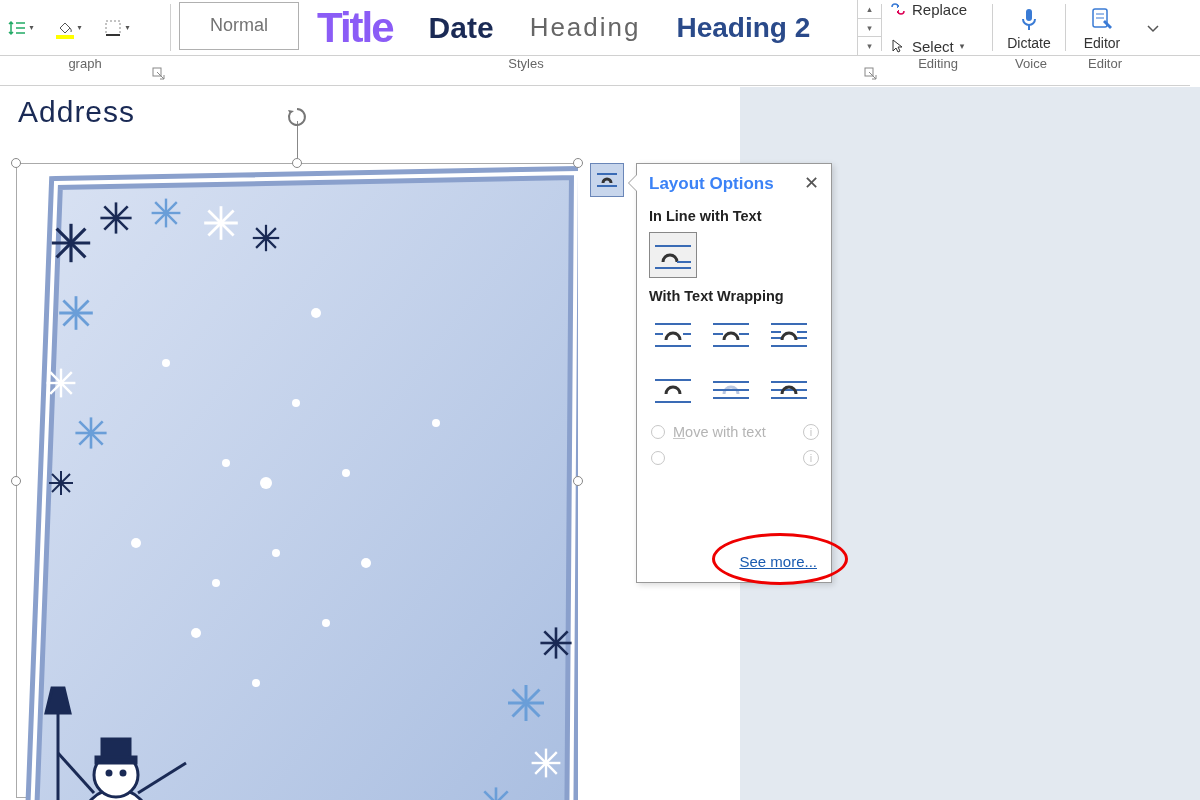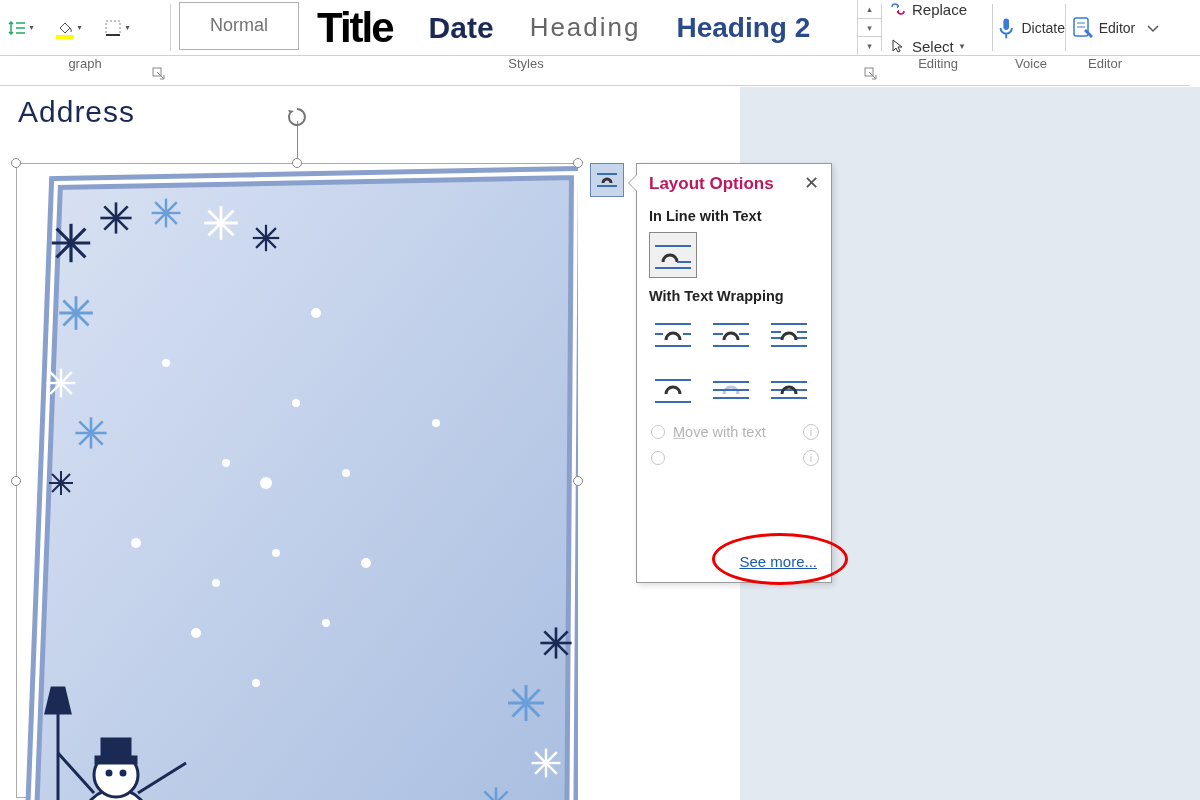--- a/index.html
+++ b/index.html
@@ -53,21 +53,21 @@
     display:flex; align-items:center; justify-content:center;
     padding: 0 18px;
     font-family: "Segoe UI", sans-serif;
   }
   .style-normal {
     border:1px solid #b0b0b0;
     color:#737373; font-size:18px;
     width:120px;
     margin-top:-4px;
   }
-  .style-title { font-family: "Arial Black", sans-serif; font-size:42px; color:#000000; font-weight:900; letter-spacing:-2px;}
+  .style-title { font-family: "Arial Black", sans-serif; font-size:42px; color:#8b5cf6; font-weight:900; letter-spacing:-2px;}
   .style-date  { font-size:30px; color:#1a2a55; font-weight:700;}
   .style-heading{ font-size:26px; color:#666; letter-spacing:2px;}
   .style-heading2{ font-size:28px; color:#2a4a8a; font-weight:600;}
   .gallery-scroll {
     position:absolute; right:0; top:0; bottom:0; width:24px;
     display:flex; flex-direction:column;
     border-left:1px solid #d0d0d0;
   }
   .gallery-scroll div{
     flex:1; display:flex; align-items:center; justify-content:center;
@@ -77,21 +77,21 @@
   .vdiv { width:1px; background:#d0d0d0; margin:4px 0;}
   
   .editing-group{
     width:110px; display:flex; flex-direction:column; justify-content:center; gap:20px; padding-left:8px;
     font-size:15px; color:#333;
   }
   .editing-group .row{display:flex;align-items:center;gap:6px;}
   .editing-group svg{width:16px;height:16px;}
   
   .big-btn{
-    width:72px; display:flex; flex-direction:row; align-items:center; justify-content:center; gap:2px;
+    width:72px; display:flex; flex-direction:column; align-items:center; justify-content:center; gap:2px;
     font-size:14px; color:#333;
   }
   .big-btn svg{width:28px;height:28px;}
   .collapse-btn{
     width:30px; display:flex; align-items:center; justify-content:center;
   }
   
   .group-labels{
     position:absolute; top:56px; left:0; right:10px; height:30px;
     display:flex; font-size:13px; color:#666;
@@ -150,21 +150,21 @@
     font-size:14.5px; color:#222;
   }
   .layout-pop .pointer{
     position:absolute; left:-9px; top:10px; width:0;height:0;
     border-top:9px solid transparent;border-bottom:9px solid transparent;border-right:9px solid #999;
   }
   .layout-pop .pointer::after{
     content:""; position:absolute; left:1px; top:-8px;
     border-top:8px solid transparent;border-bottom:8px solid transparent;border-right:8px solid #fff;
   }
-  .lp-title{font-size:17px; color:#be185d; font-weight:600; margin-bottom:14px;}
+  .lp-title{font-size:17px; color:#3b82f6; font-weight:600; margin-bottom:14px;}
   .lp-close{position:absolute; right:8px; top:8px; font-size:18px; color:#555; line-height:1; padding:2px 4px;}
   .lp-sub{font-weight:700; margin:8px 0 8px;}
   .wrap-row{display:flex; gap:10px; margin-bottom:10px;}
   .wrap-opt{
     width:48px;height:46px;border:1px solid transparent;
     display:flex;align-items:center;justify-content:center;
   }
   .wrap-opt.selected{border:1px solid #888; background:#f0f0f0;}
   .wrap-opt svg{width:40px;height:30px;}
   .radio-row{display:flex;align-items:center;gap:8px;margin:10px 0 0 2px;color:#b4b4b4;}

